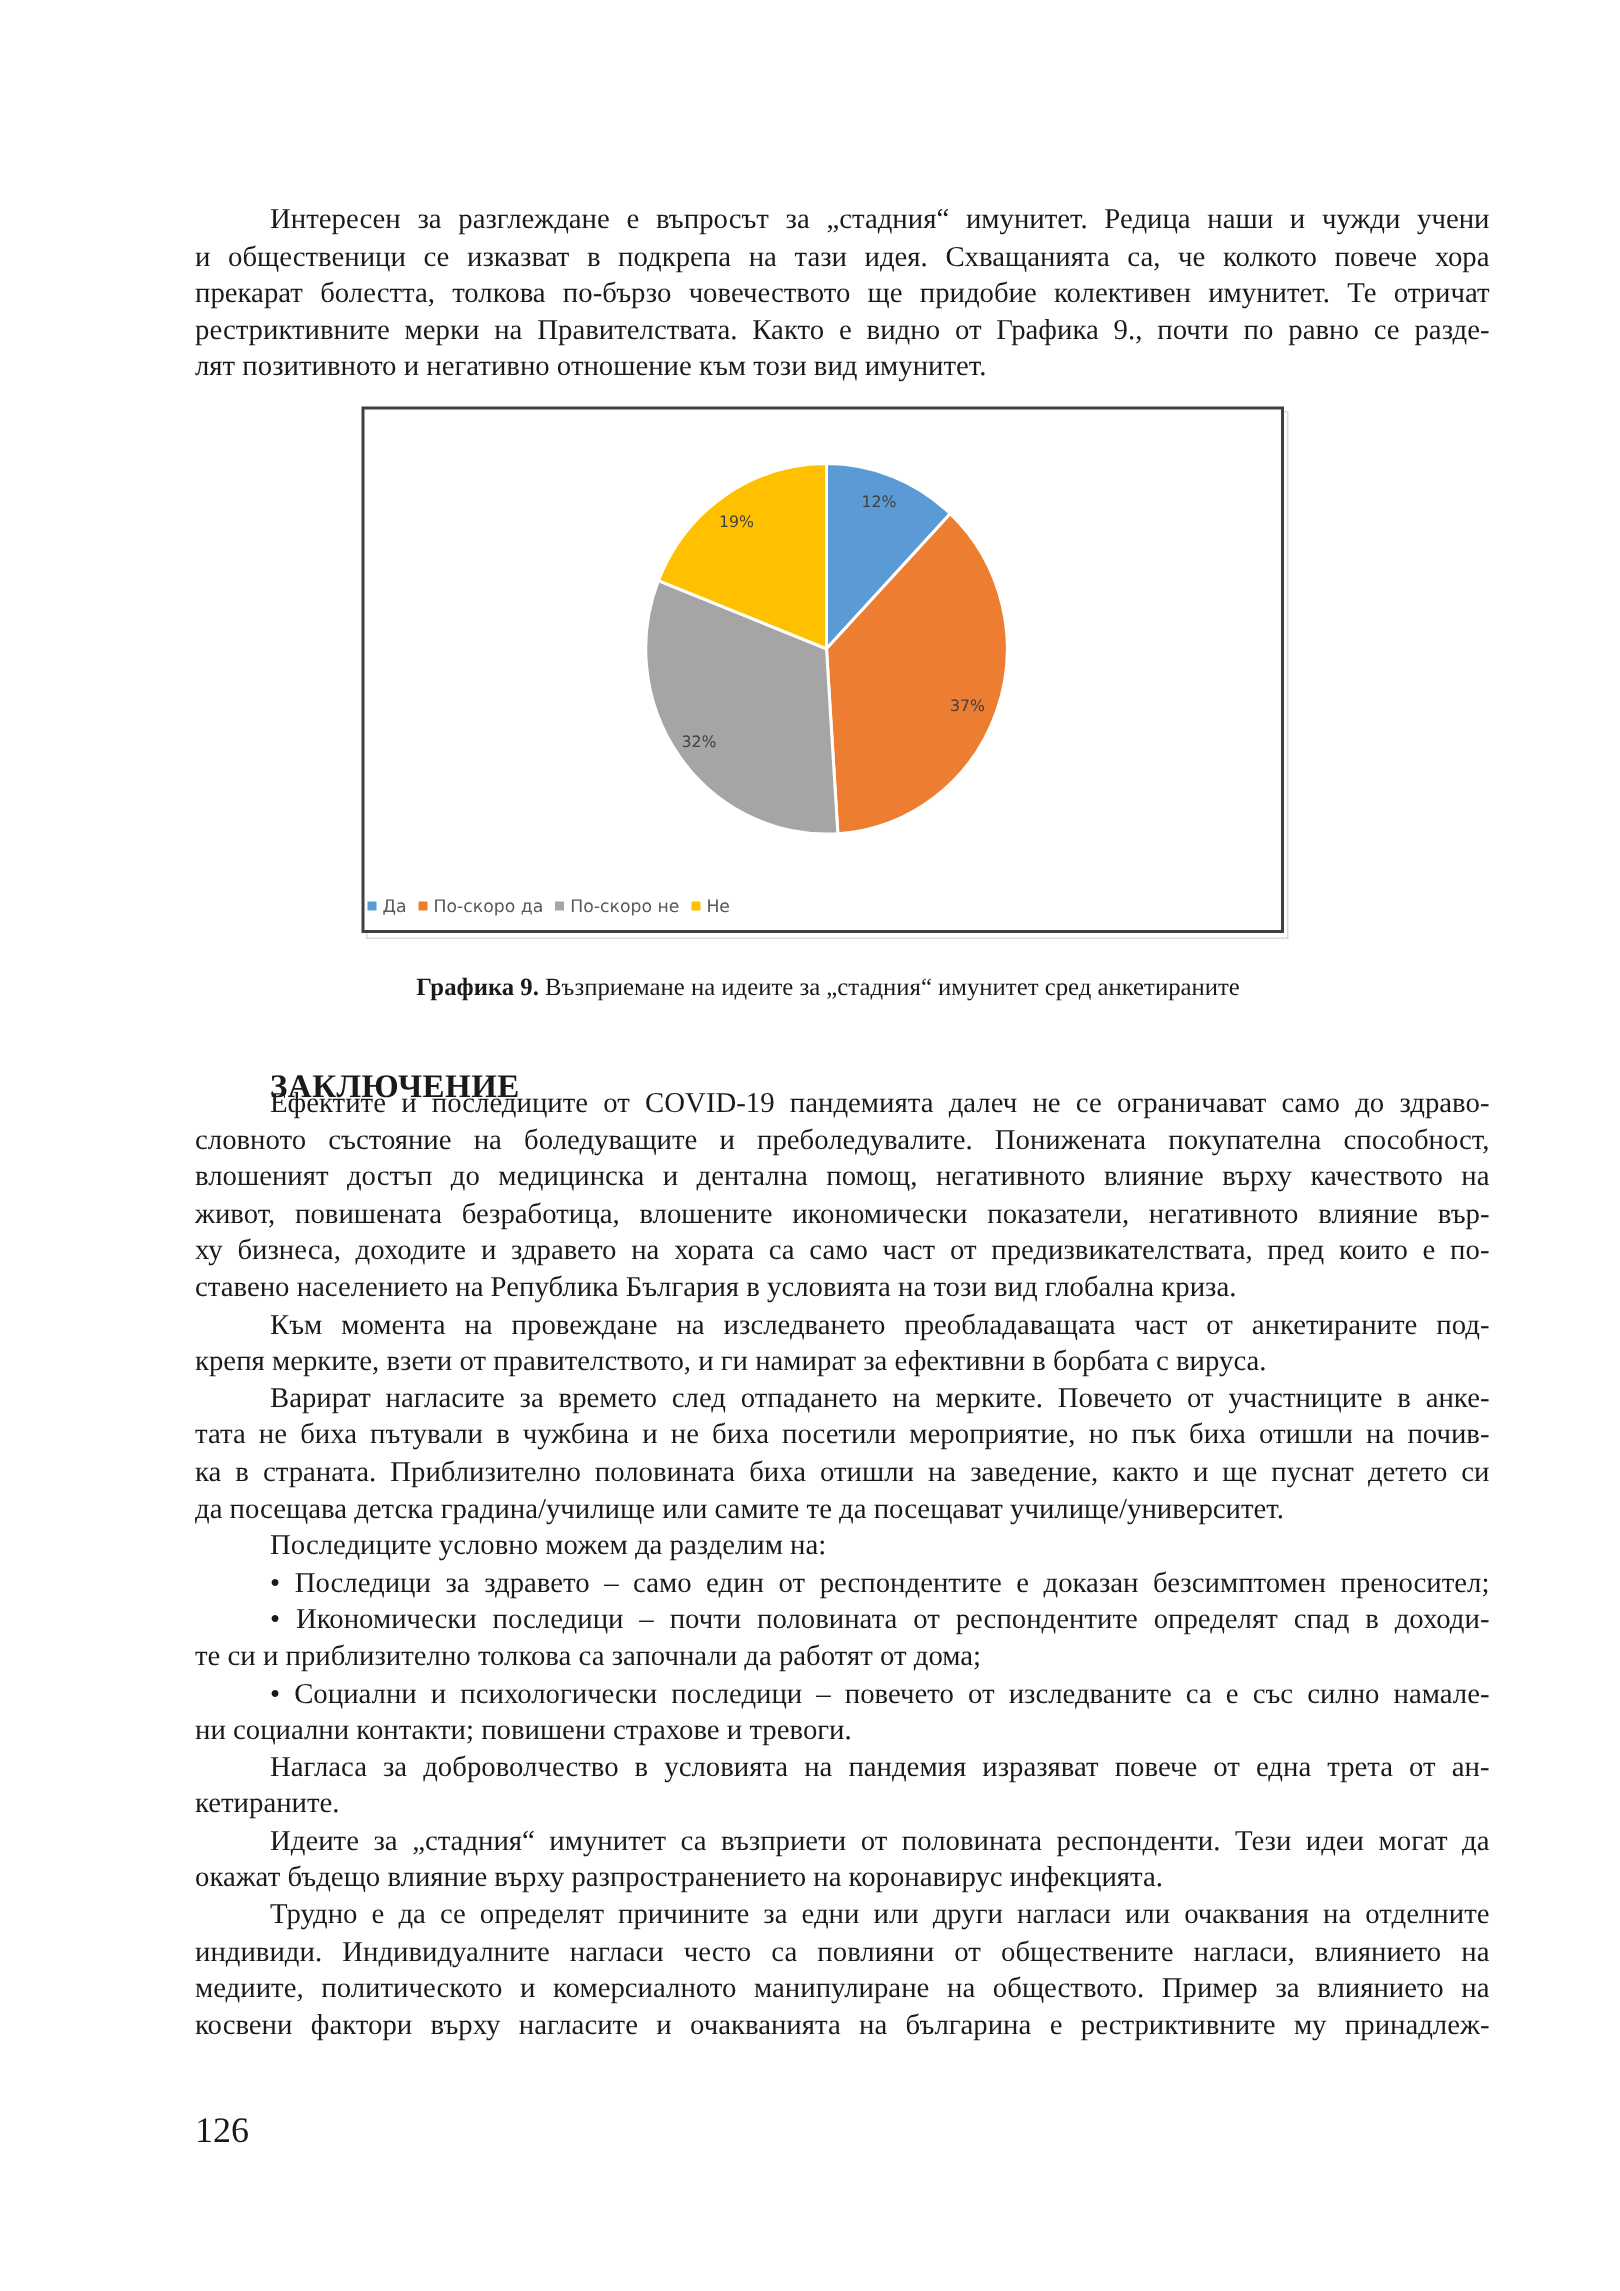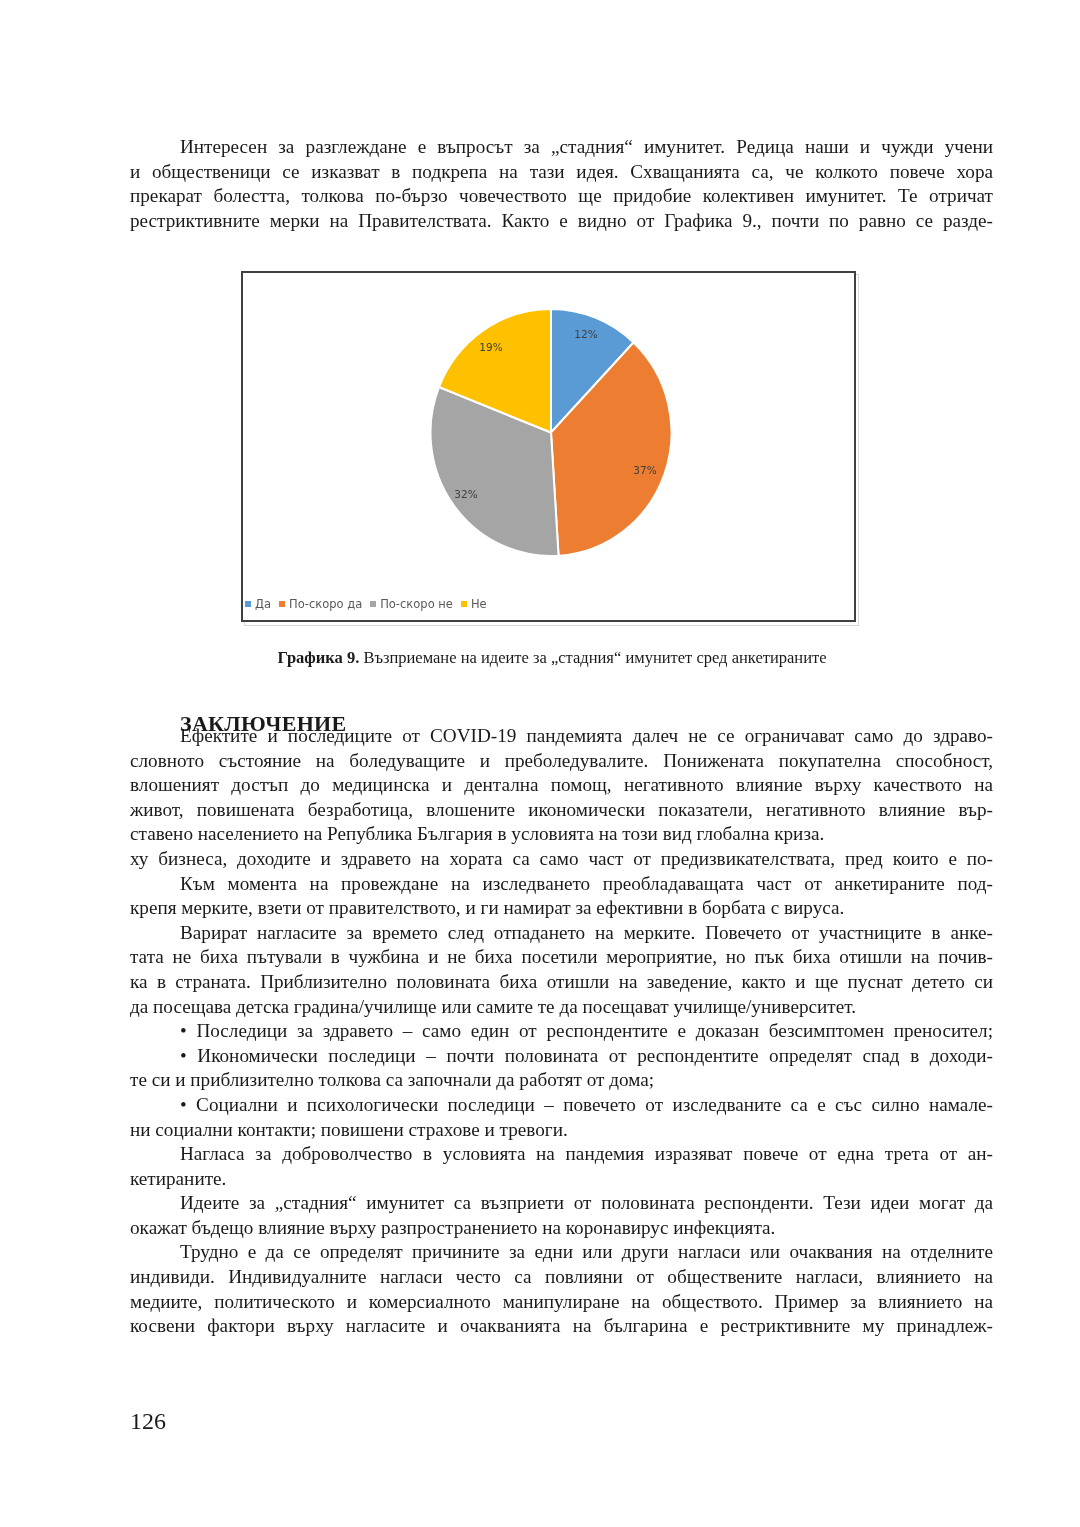--- a/index.html
+++ b/index.html
@@ -24,20 +24,21 @@
 </head>
 <body>
 
 <div class="page">
 
   <div class="block" style="top:135px;">
     <span class="line indent">Интересен за разглеждане е въпросът за „стадния“ имунитет. Редица наши и чужди учени</span>
     <span class="line">и общественици се изказват в подкрепа на тази идея. Схващанията са, че колкото повече хора</span>
     <span class="line">прекарат болестта, толкова по-бързо човечеството ще придобие колективен имунитет. Те отричат</span>
     <span class="line">рестриктивните мерки на Правителствата. Както е видно от Графика 9., почти по равно се разде-</span>
+    <span class="line last">лят позитивното и негативно отношение към този вид имунитет.</span>
   </div>
 
   <div class="chart-outer"></div>
   <div class="chart-frame"></div>
   <svg class="pie" width="1080" height="700">
     <g id="pie-slices">
         <path d="M551,432.5 L551,309 A120.5,123.5 0 0 1 633.487926264407,342.4723745134557 Z" fill="#5b9bd5" stroke="#ffffff" stroke-width="2"></path>
         <path d="M551,432.5 L633.487926264407,342.4723745134557 A120.5,123.5 0 0 1 558.5662576032823,555.7563009608915 Z" fill="#ed7d31" stroke="#ffffff" stroke-width="2"></path>
         <path d="M551,432.5 L558.5662576032823,555.7563009608915 A120.5,123.5 0 0 1 438.9619334504657,387.0366177434422 Z" fill="#a5a5a5" stroke="#ffffff" stroke-width="2"></path>
         <path d="M551,432.5 L438.9619334504657,387.0366177434422 A120.5,123.5 0 0 1 551,309 Z" fill="#ffc000" stroke="#ffffff" stroke-width="2"></path>
@@ -55,28 +56,29 @@
     <b>Графика 9.</b><span> Възприемане на идеите за „стадния“ имунитет сред анкетираните</span>
   </div>
 
   <div class="heading">ЗАКЛЮЧЕНИЕ</div>
 
   <div class="block" id="section-body" style="top:724px;">
       <span class="line indent">Ефектите и последиците от COVID-19 пандемията далеч не се ограничават само до здраво-</span>
       <span class="line">словното състояние на боледуващите и преболедувалите. Понижената покупателна способност,</span>
       <span class="line">влошеният достъп до медицинска и дентална помощ, негативното влияние върху качеството на</span>
       <span class="line">живот, повишената безработица, влошените икономически показатели, негативното влияние вър-</span>
+      <span class="line">ху бизнеса, доходите и здравето на хората са само част от предизвикателствата, пред които е по-</span>
       <span class="line last">ставено населението на Република България в условията на този вид глобална криза.</span>
-      <span class="line">ху бизнеса, доходите и здравето на хората са само част от предизвикателствата, пред които е по-</span>
       <span class="line indent">Към момента на провеждане на изследването преобладаващата част от анкетираните под-</span>
       <span class="line last">крепя мерките, взети от правителството, и ги намират за ефективни в борбата с вируса.</span>
       <span class="line indent">Варират нагласите за времето след отпадането на мерките. Повечето от участниците в анке-</span>
       <span class="line">тата не биха пътували в чужбина и не биха посетили мероприятие, но пък биха отишли на почив-</span>
       <span class="line">ка в страната. Приблизително половината биха отишли на заведение, както и ще пуснат детето си</span>
       <span class="line last">да посещава детска градина/училище или самите те да посещават училище/университет.</span>
+      <span class="line indent last">Последиците условно можем да разделим на:</span>
       <span class="line indent">• Последици за здравето – само един от респондентите е доказан безсимптомен преносител;</span>
       <span class="line indent">• Икономически последици – почти половината от респондентите определят спад в доходи-</span>
       <span class="line last">те си и приблизително толкова са започнали да работят от дома;</span>
       <span class="line indent">• Социални и психологически последици – повечето от изследваните са е със силно намале-</span>
       <span class="line last">ни социални контакти; повишени страхове и тревоги.</span>
       <span class="line indent">Нагласа за доброволчество в условията на пандемия изразяват повече от една трета от ан-</span>
       <span class="line last">кетираните.</span>
       <span class="line indent">Идеите за „стадния“ имунитет са възприети от половината респонденти. Тези идеи могат да</span>
       <span class="line last">окажат бъдещо влияние върху разпространението на коронавирус инфекцията.</span>
       <span class="line indent">Трудно е да се определят причините за едни или други нагласи или очаквания на отделните</span>

